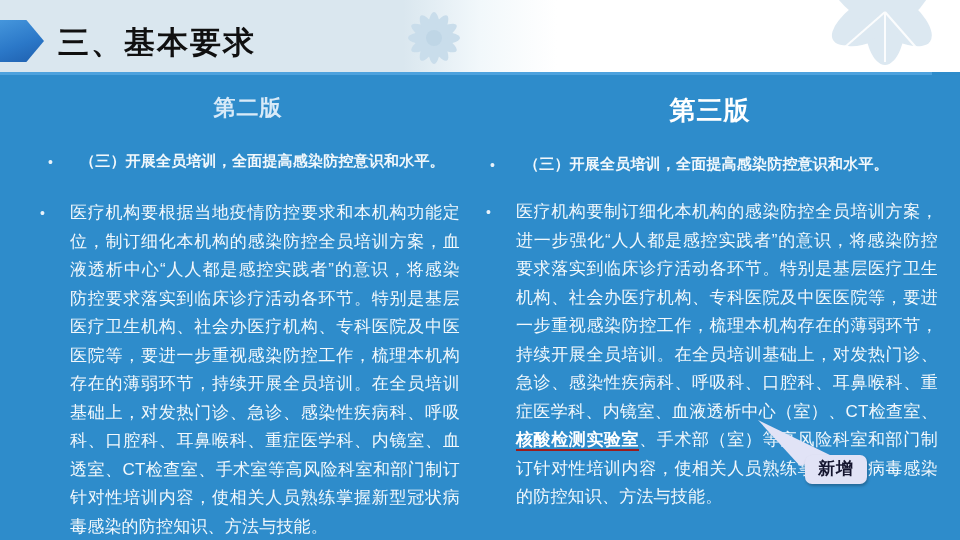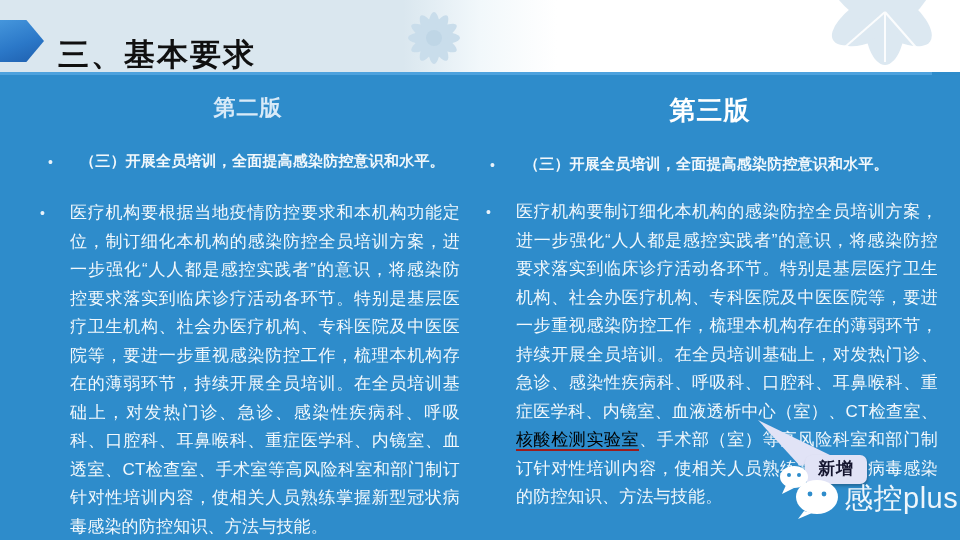--- a/index.html
+++ b/index.html
@@ -27,21 +27,20 @@
   .title-arrow {
     position: absolute; left: 0; top: 20px;
     width: 44px; height: 42px;
     background: linear-gradient(160deg, #4596DC 0%, #2B78C8 55%, #1E5FAE 100%);
     clip-path: polygon(0% 0%, 60% 0%, 100% 50%, 60% 100%, 0% 100%);
   }
   .page-title {
     position: absolute; left: 58px; top: 22px;
     font-size: 31px; font-weight: 800; color: #101010;
     letter-spacing: 2px;
-    margin-top: 12px;
   }
 
   
   .panel {
     position: absolute; left: 0; top: 72px;
     width: 932px; height: 468px;
     background: #2E8CCB;
     border-top: 3px solid #4DA2DE;
   }
 
@@ -73,21 +72,21 @@
   .bullet-para { margin-top: 24px; }
   .bullet-para .dot { width: 34px; padding-left: 4px; line-height: 28.5px; }
   .bullet-para .btext {
     flex: 1; font-size: 17px; line-height: 28.5px;
     text-align: justify; letter-spacing: 0.2px;
   }
   .col-right .bullet-para { margin-top: 20px; }
   .bullet-para .btext.right-para { font-size: 17px; }
 
   .hl-red {
-    color: #000000; font-weight: normal;
+    color: #ffffff; font-weight: bold;
     border-bottom: 2px solid #9C1C1C;
   }
 
   
   .callout-tail { position: absolute; left: 756px; top: 420px; }
   .callout-bubble {
     position: absolute; left: 805px; top: 455px;
     background: #E1E3F6; color: #14142E;
     font-size: 17px; font-weight: bold;
     padding: 2px 13px 4px 13px; border-radius: 7px;
@@ -143,21 +142,21 @@
     <div class="col col-left">
       <div class="col-head head-left">第二版</div>
 
       <div class="bullet bullet-first">
         <span class="dot">•</span>
         <div class="btext">（三）开展全员培训，全面提高感染防控意识和水平。</div>
       </div>
 
       <div class="bullet bullet-para">
         <span class="dot">•</span>
-        <div class="btext">医疗机构要根据当地疫情防控要求和本机构功能定位，制订细化本机构的感染防控全员培训方案，进一步强化“人人都是感控实践者”的意识，将感染防控要求落实到临床诊疗活动各环节。特别是基层医疗卫生机构、社会办医疗机构、专科医院及中医医院等，要进一步重视感染防控工作，梳理本机构存在的薄弱环节，持续开展全员培训。在全员培训基础上，对发热门诊、急诊、感染性疾病科、呼吸科、口腔科、耳鼻喉科、重症医学科、内镜室、血透室、CT检查室、手术室等高风险科室和部门制订针对性培训内容，使相关人员熟练掌握新型冠状病毒感染的防控知识、方法与技能。</div>
+        <div class="btext">医疗机构要根据当地疫情防控要求和本机构功能定位，制订细化本机构的感染防控全员培训方案，血液透析中心“人人都是感控实践者”的意识，将感染防控要求落实到临床诊疗活动各环节。特别是基层医疗卫生机构、社会办医疗机构、专科医院及中医医院等，要进一步重视感染防控工作，梳理本机构存在的薄弱环节，持续开展全员培训。在全员培训基础上，对发热门诊、急诊、感染性疾病科、呼吸科、口腔科、耳鼻喉科、重症医学科、内镜室、血透室、CT检查室、手术室等高风险科室和部门制订针对性培训内容，使相关人员熟练掌握新型冠状病毒感染的防控知识、方法与技能。</div>
       </div>
     </div>
 
     <div class="col col-right">
       <div class="col-head head-right">第三版</div>
 
       <div class="bullet bullet-first">
         <span class="dot">•</span>
         <div class="btext">（三）开展全员培训，全面提高感染防控意识和水平。</div>
       </div>
@@ -167,29 +166,14 @@
         <div class="btext right-para"><span>医疗机构要制订细化本机构的感染防控全员培训方案，进一步强化“人人都是感控实践者”的意识，将感染防控要求落实到临床诊疗活动各环节。特别是基层医疗卫生机构、社会办医疗机构、专科医院及中医医院等，要进一步重视感染防控工作，梳理本机构存在的薄弱环节，持续开展全员培训。在全员培训基础上，对发热门诊、急诊、感染性疾病科、呼吸科、口腔科、耳鼻喉科、重症医学科、内镜室、血液透析中心（室）、CT检查室、</span><span class="hl-red">核酸检测实验室</span><span>、手术部（室）等高风险科室和部门制订针对性培训内容，使相关人员熟练掌握新冠病毒感染的防控知识、方法与技能。</span></div>
       </div>
     </div>
   </div>
 
   <svg class="callout-tail" width="80" height="52" viewBox="0 0 80 52">
     <polygon points="2,0 76,36 44,46" fill="#E1E3F6"></polygon>
   </svg>
   <div class="callout-bubble">新增</div>
 
-  <div class="brand">
-    <svg class="brand-icon" width="62" height="56" viewBox="0 0 62 56">
-
-      <ellipse cx="16" cy="13" rx="14" ry="11" fill="#FFFFFF"></ellipse>
-      <polygon points="8,21 4,30 16,24" fill="#FFFFFF"></polygon>
-      <circle cx="11" cy="11" r="2" fill="#2E8CCB"></circle>
-      <circle cx="21" cy="11" r="2" fill="#2E8CCB"></circle>
-
-      <ellipse cx="39" cy="33" rx="21" ry="17" fill="#FFFFFF"></ellipse>
-      <polygon points="26,47 20,55 34,49" fill="#FFFFFF"></polygon>
-      <circle cx="32" cy="30" r="2.4" fill="#2E8CCB"></circle>
-      <circle cx="46" cy="30" r="2.4" fill="#2E8CCB"></circle>
-    </svg>
-    <span class="brand-name">感控plus</span>
-  </div>
 
 </div>
 
 </body></html>

